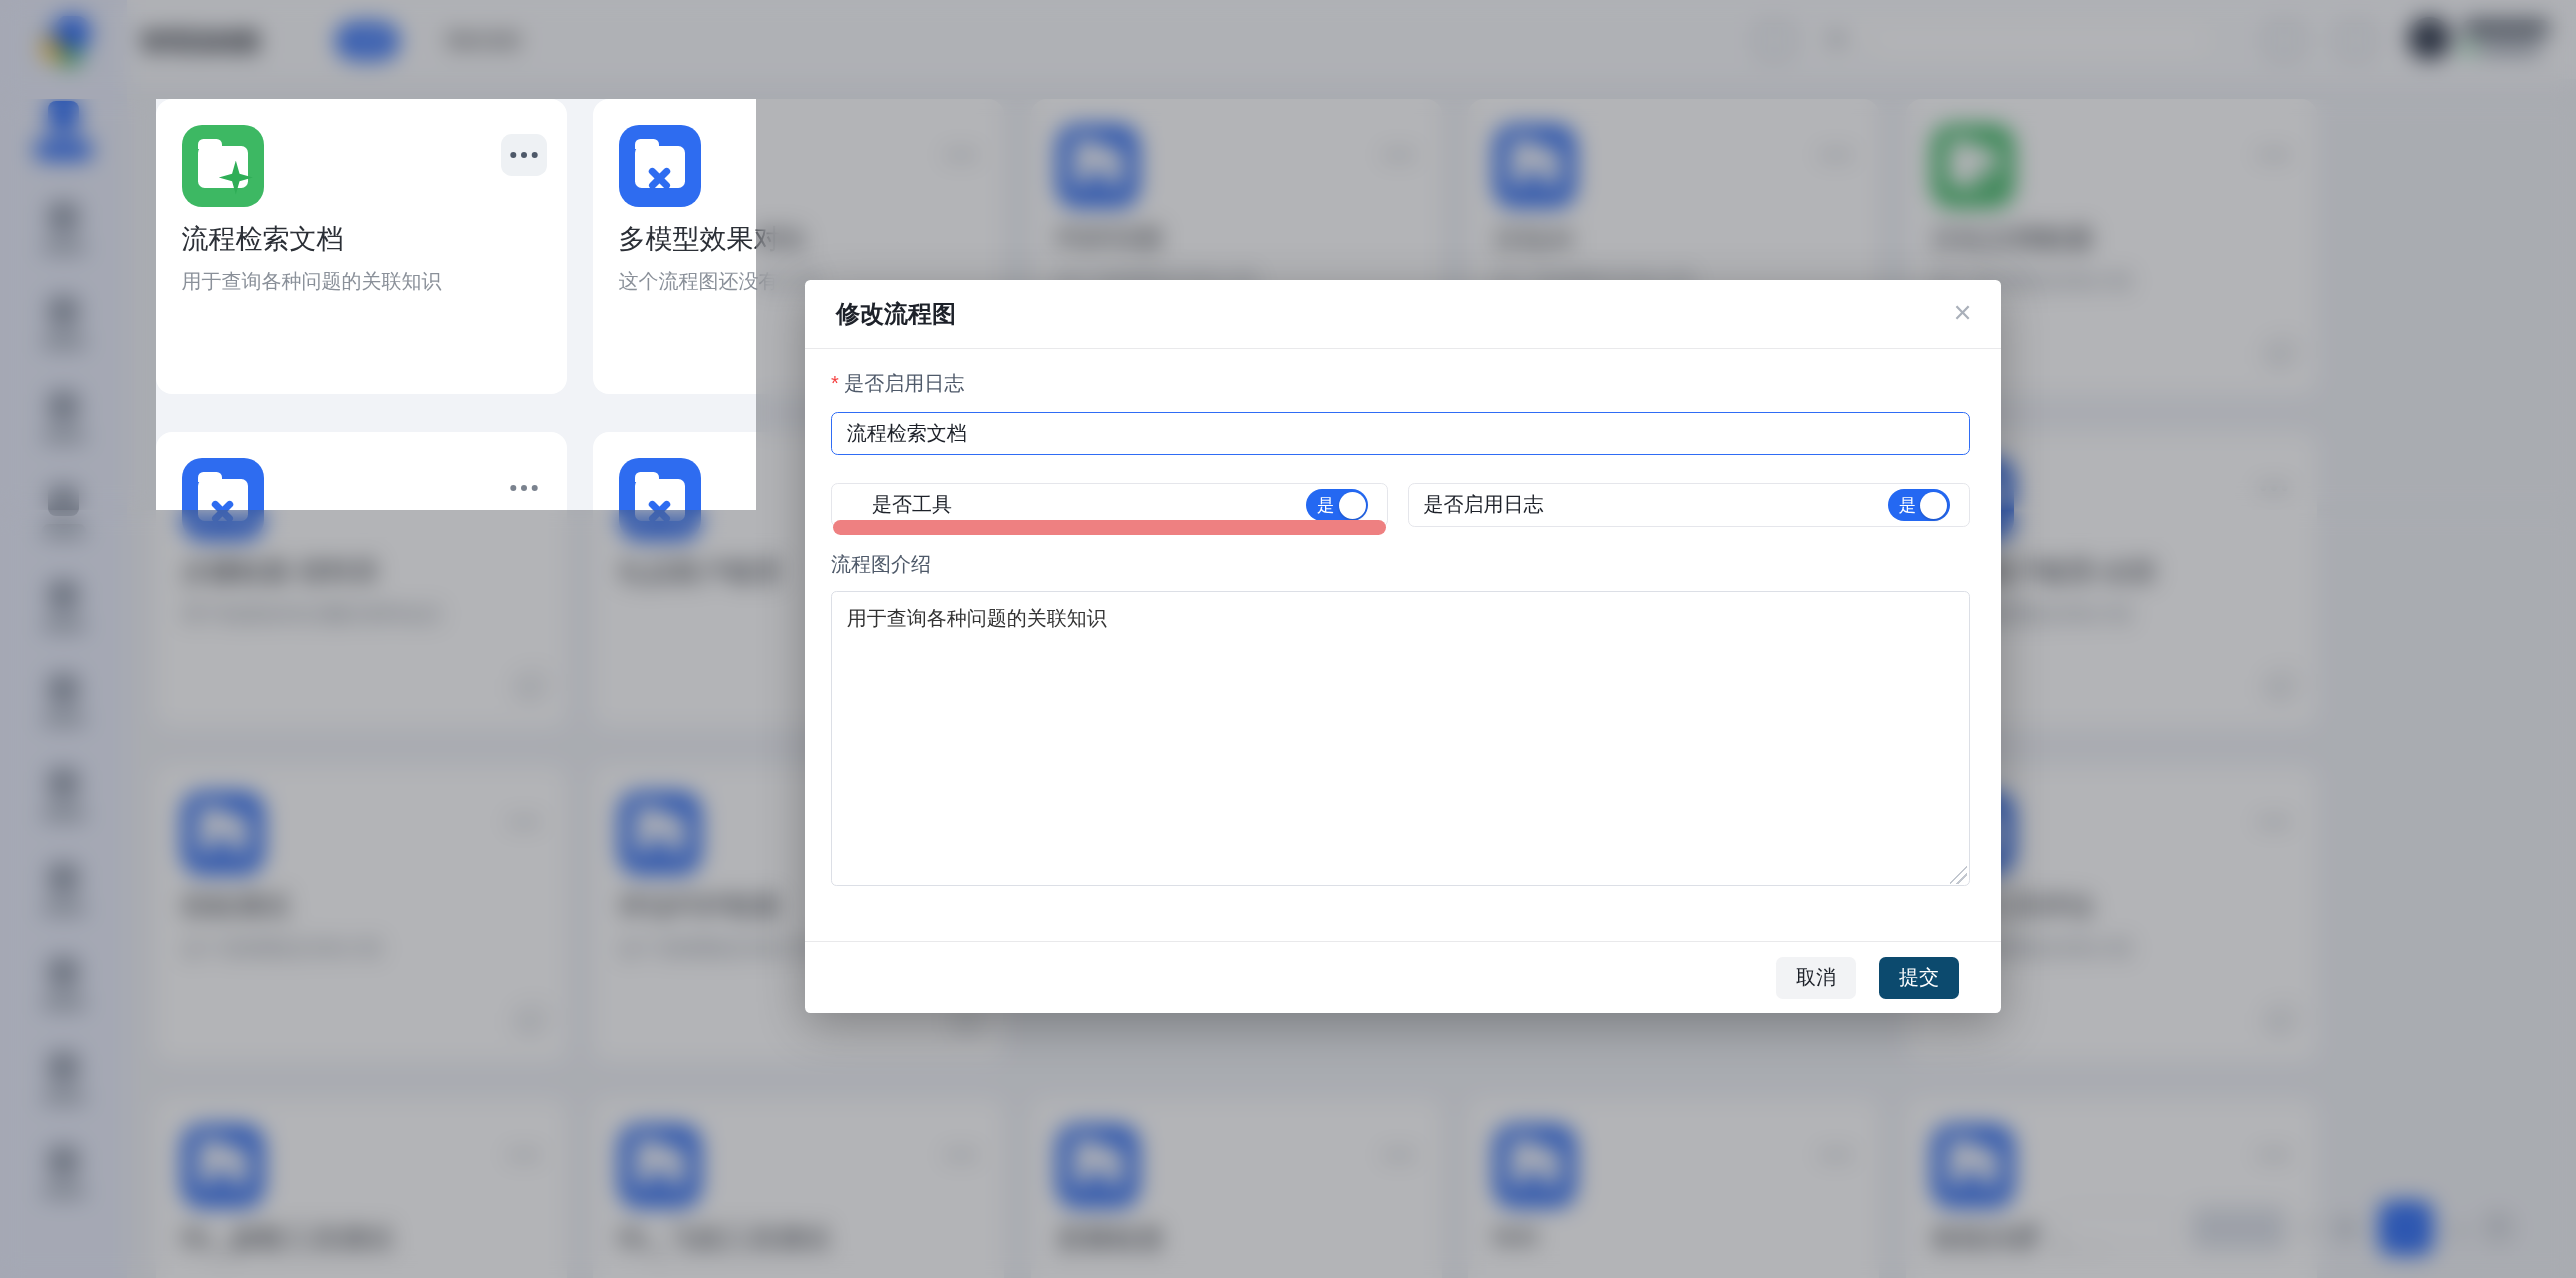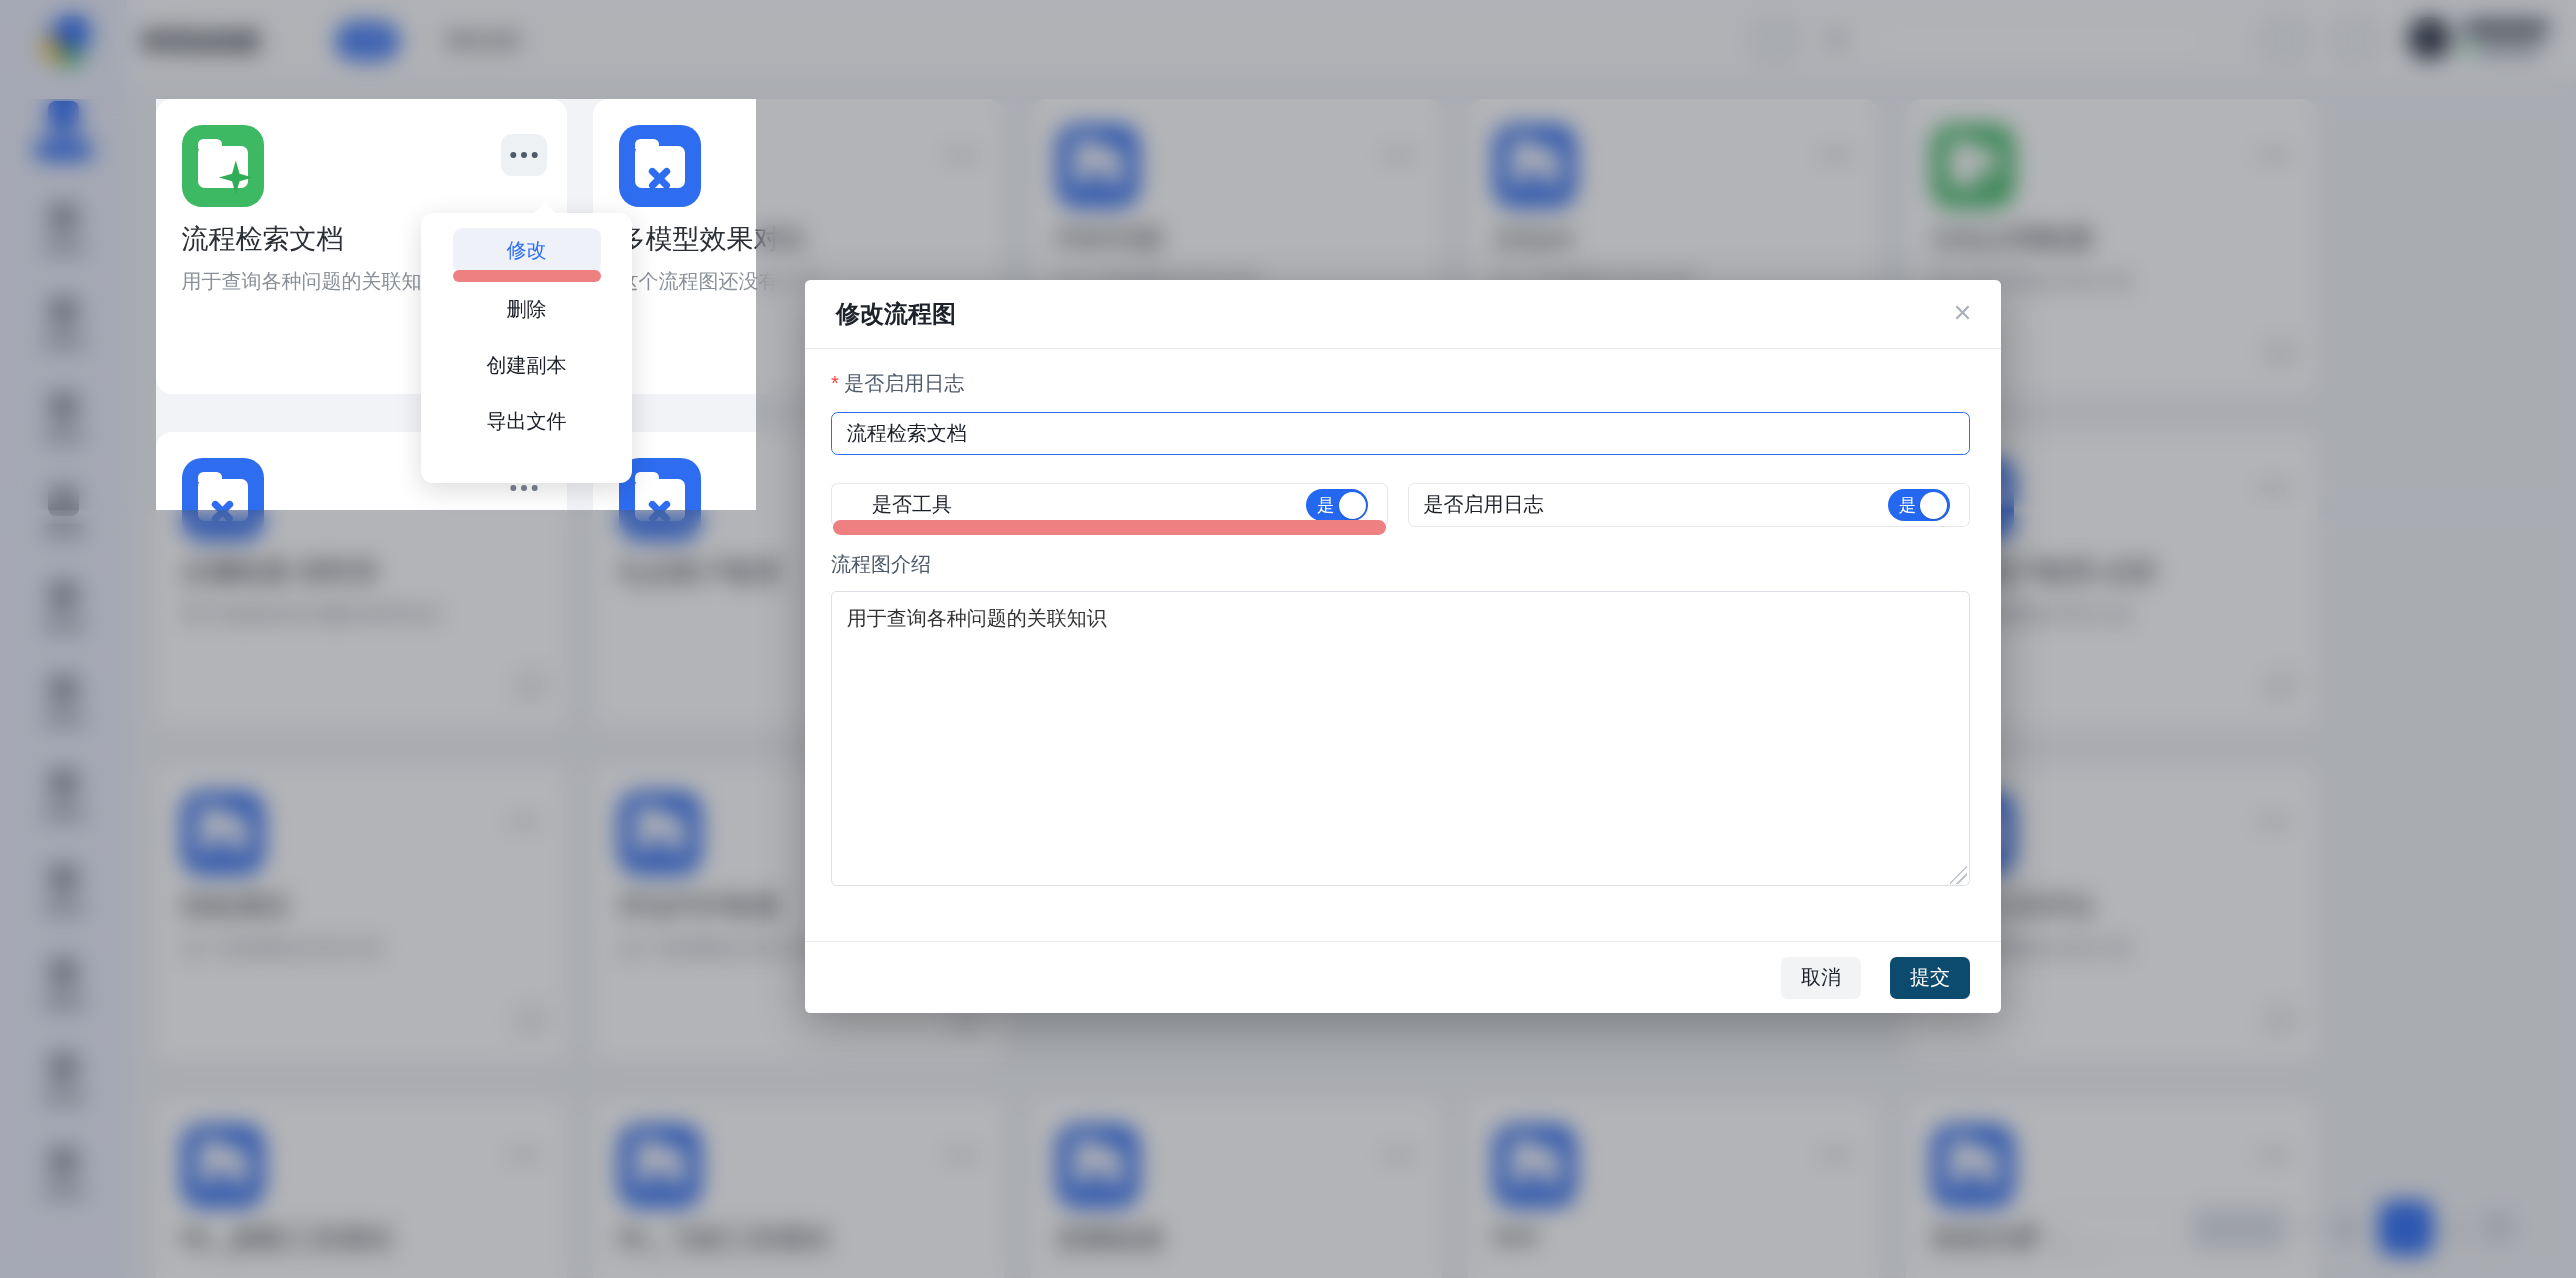--- a/index.html
+++ b/index.html
@@ -112,21 +112,21 @@
   .switch .yes { position:absolute; left:10.7px; top:50%; transform:translateY(-52%); color:#fff; font-size:17.4px; }
   .switch .knob { position:absolute; right:2.7px; top:2.7px; width:27px; height:27px; border-radius:50%; background:#fff; box-shadow:0 1.3px 2.7px rgba(0,0,0,.2); }
   .ann-bar2 { position:absolute; left:1.3px; right:1.3px; bottom:-9.4px; height:14.8px; border-radius:7.4px; background:#ee8081; }
   .intro-label { margin-top:27px; }
   .ta-wrap { position:relative; margin-top:16px; width:1139px; height:295px; }
   .intro-ta { width:100%; height:100%; border:1.3px solid #dcdfe6; border-radius:5.4px; resize:none; outline:none;
               font-size:20px; color:#333; padding:10.7px 14.8px; font-family:"Liberation Sans", sans-serif; line-height:1.5; }
   .grip { position:absolute; right:2.7px; bottom:2.7px; width:17.4px; height:17.4px; cursor:nwse-resize;
           background:linear-gradient(135deg, rgba(0,0,0,0) 0 46%, #c2c7cf 46% 54%, rgba(0,0,0,0) 54% 68%, #c2c7cf 68% 76%, rgba(0,0,0,0) 76%); }
   .modal-ft { position:absolute; left:0; right:0; bottom:0; height:72px; border-top:1.3px solid #e9e9eb;
-              display:flex; align-items:center; justify-content:flex-end; gap:29px; padding-right:31px; }
+              display:flex; align-items:center; justify-content:flex-end; gap:23px; padding-right:42px; }
   .btn { height:42px; border-radius:6.7px; font-size:20px; display:flex; align-items:center; justify-content:center; cursor:pointer; padding:0 20px; }
   .btn-cancel { background:#f2f3f5; color:#1d2129; }
   .btn-submit { background:#0c4a6e; color:#fff; }
 </style>
 </head>
 <body>
 
 <div class="app">
 
   <nav class="sidebar">
@@ -393,30 +393,20 @@
       <div class="pg-primary">+</div>
       <div class="pg-chev">›</div>
       <div class="pg-help">?</div>
     </div>
 
   <div class="dim top"></div>
   <div class="dim left"></div>
   <div class="dim right"></div>
   <div class="dim bottom"></div>
 
-  <div class="ctx-menu" id="ctx-menu">
-    <div class="ctx-arrow"></div>
-  <div class="ctx-item active-wrap">
-        <div class="ctx-pill">修改</div>
-        <div class="ann-bar"></div>
-      </div>
-      <div class="ctx-item">删除</div>
-      <div class="ctx-item">创建副本</div>
-      <div class="ctx-item">导出文件</div>
-    </div>
 
   <section class="modal">
     <div class="modal-hd">
       <div class="modal-title">修改流程图</div>
       <div class="modal-close">×</div>
     </div>
     <div class="modal-bd">
       <div class="field-label">
         <span class="req">*</span>
         <span>是否启用日志</span>

